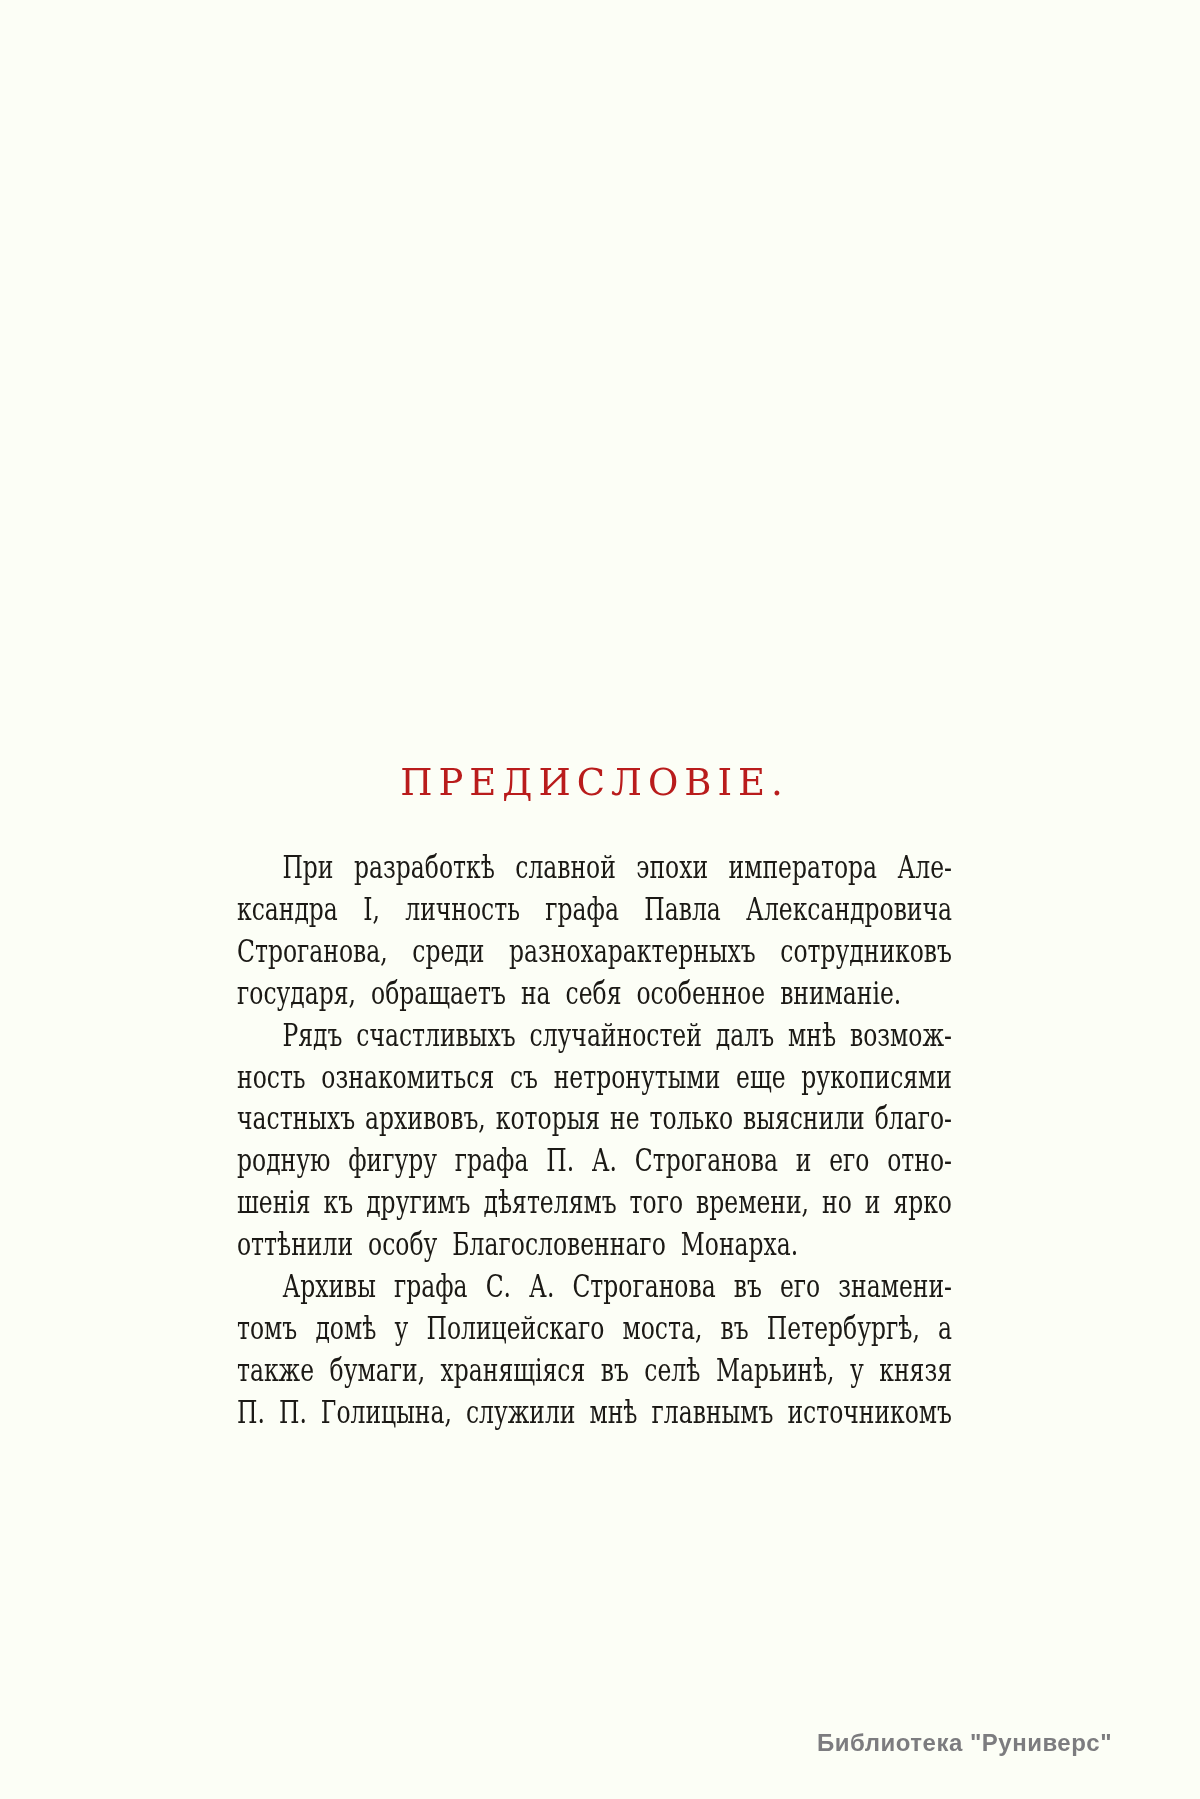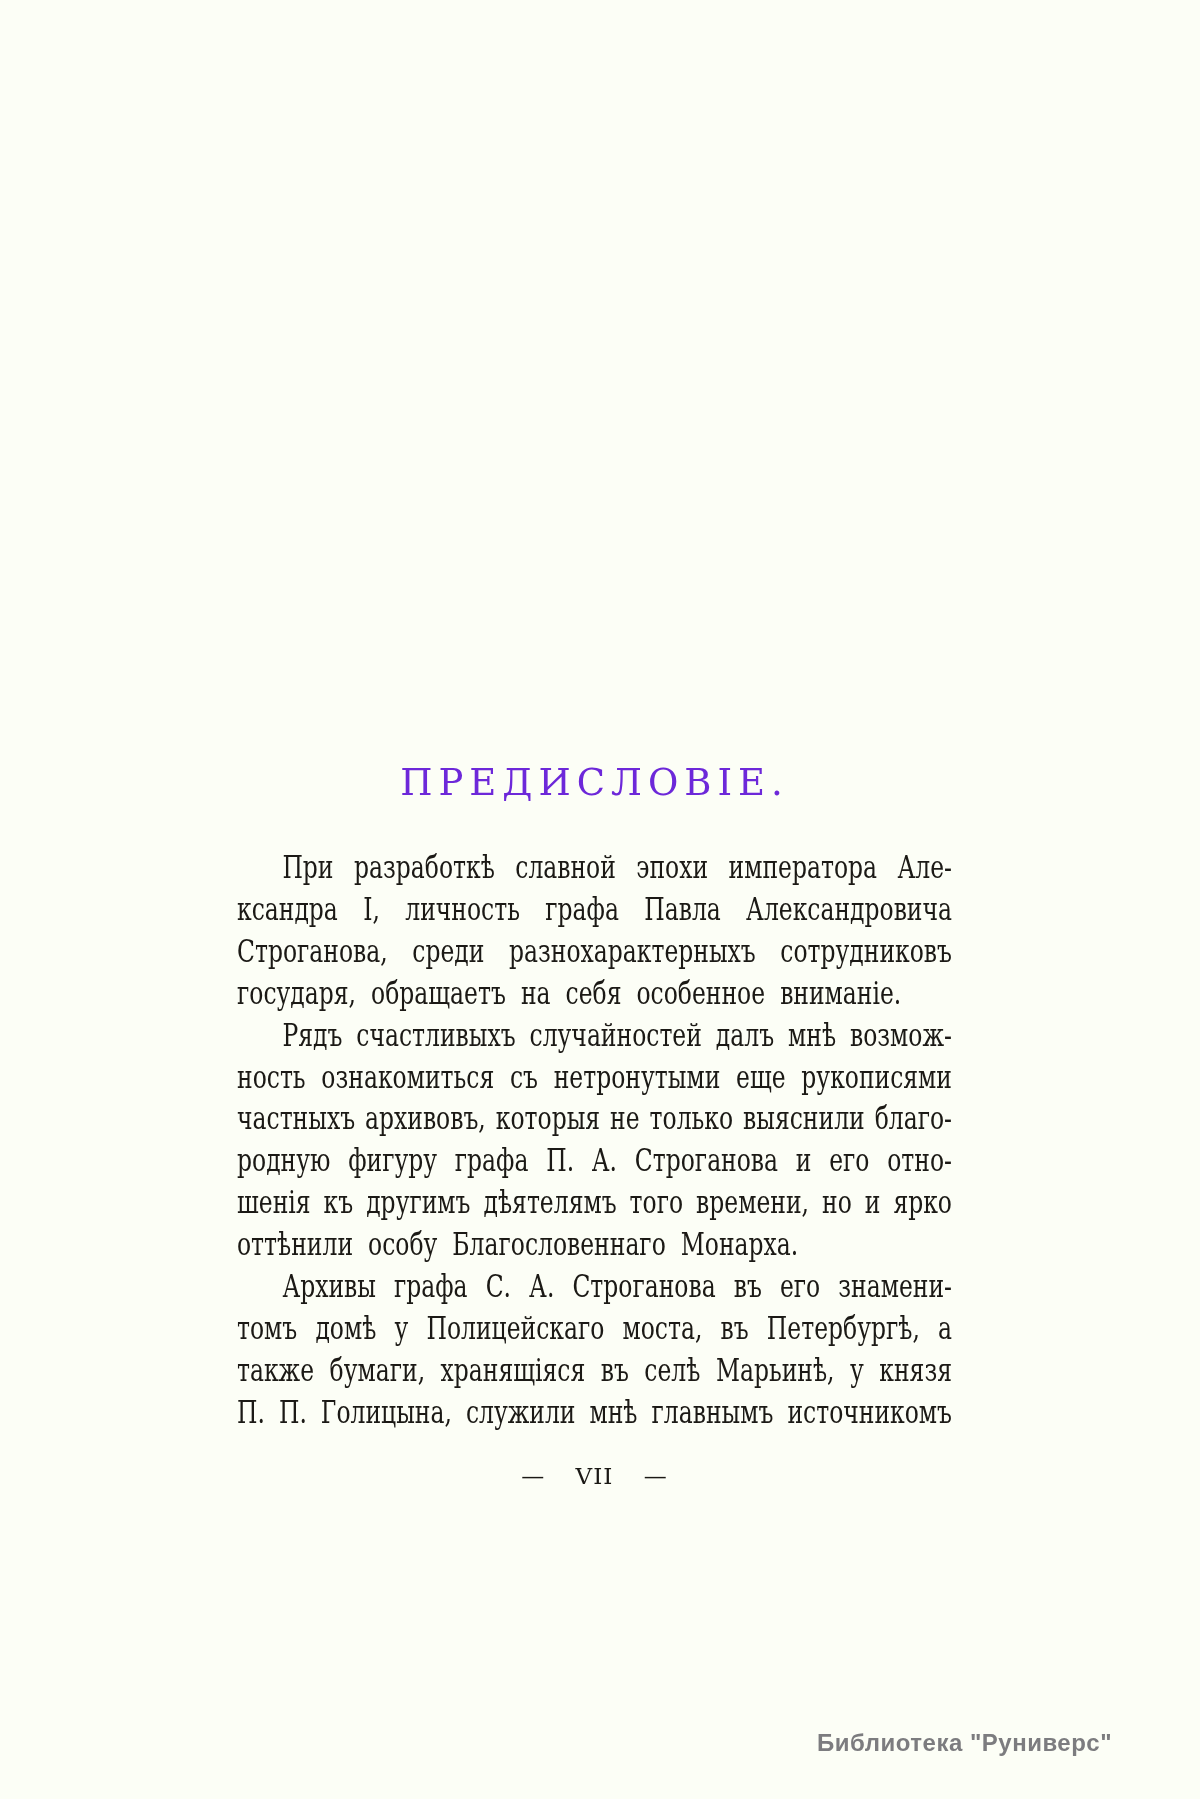--- a/index.html
+++ b/index.html
@@ -16,21 +16,21 @@
   }
   .title {
     position: absolute;
     top: 763px; left: 237px; width: 715px;
     margin: 0;
     text-align: center;
     font-weight: normal;
     font-size: 37px;
     line-height: 1.1;
     letter-spacing: 6px;
-    color: #6d28d9;
+    color: #b91c1c;
   }
   .body-text {
     position: absolute;
     left: 237px; top: 847px;
     width: 945px;
     transform: scaleX(0.7566);
     transform-origin: left top;
     font-size: 31px;
     line-height: 41.9px;
     color: #1b1915;
@@ -92,17 +92,16 @@
 
     <p class="para">
       <span class="line first" style="display:block">Архивы графа С. А. Строганова въ его знамени-</span>
       <span class="line" style="display:block">томъ домѣ у Полицейскаго моста, въ Петербургѣ, а</span>
       <span class="line" style="display:block">также бумаги, хранящіяся въ селѣ Марьинѣ, у князя</span>
       <span class="line" style="display:block">П. П. Голицына, служили мнѣ главнымъ источникомъ</span>
     </p>
 
   </div>
 
-  <div class="page-number">— VII —</div>
 
   <div class="watermark">Библиотека "Руниверс"</div>
 
 </div>
 
 </body></html>

